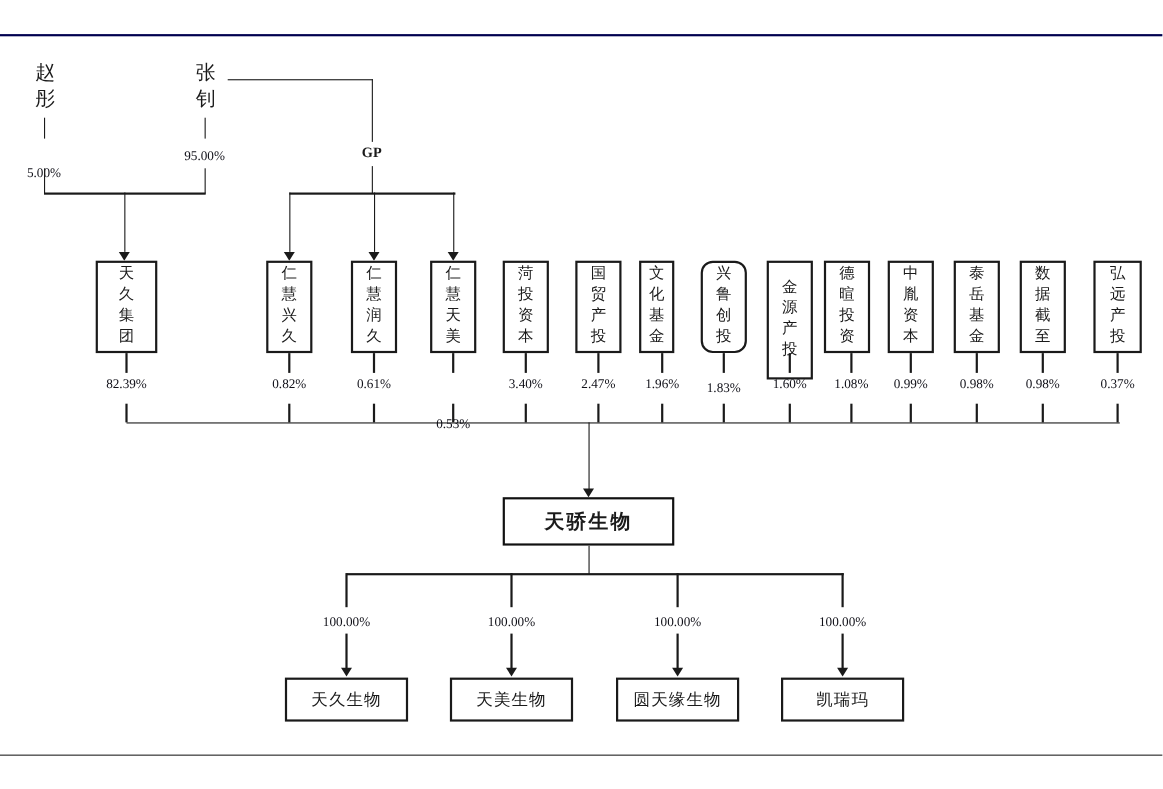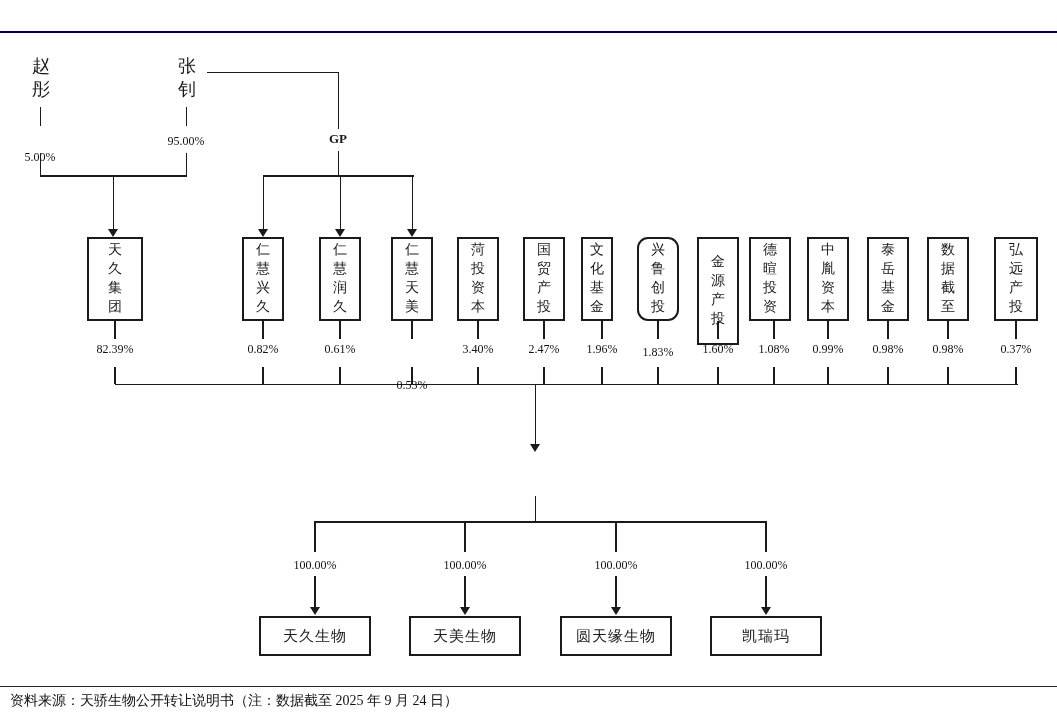--- a/index.html
+++ b/index.html
@@ -197,16 +197,16 @@
       </div>
       <div class="line" style="left: 765.25px; top: 521px; width: 1.5px; height: 31px;"></div>
       <div class="pct" style="left: 726px; top: 558px; width: 80px;">100.00%</div>
       <div class="line" style="left: 765.25px; top: 576px; width: 1.5px; height: 32px;"></div>
       <div class="arrow-down" style="left: 761px; top: 607px;"></div>
       <div class="sub-box" style="left: 710px; top: 616px; width: 112px;">
         <div>凯瑞玛</div>
       </div>
     </div>
 
+  <div class="company-box">天骄生物</div>
 
   <div class="footer-rule"></div>
-  <div class="source-note">资料来源：天骄生物公开转让说明书（注：数据截至 2025 年 9 月 24 日）</div>
 </div>
 
 </body></html>

